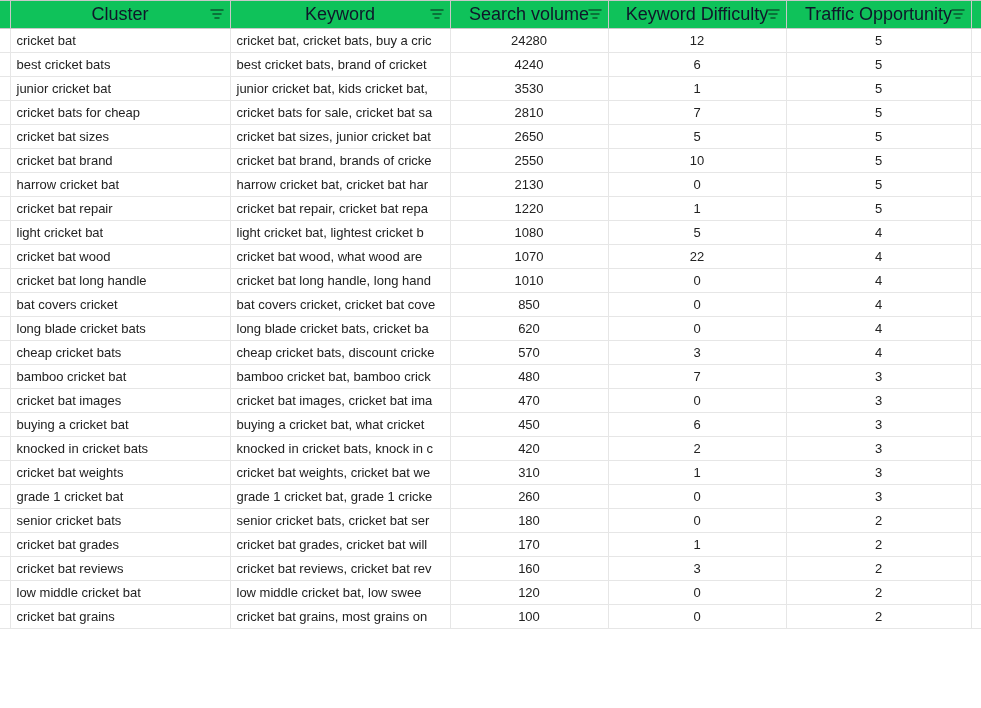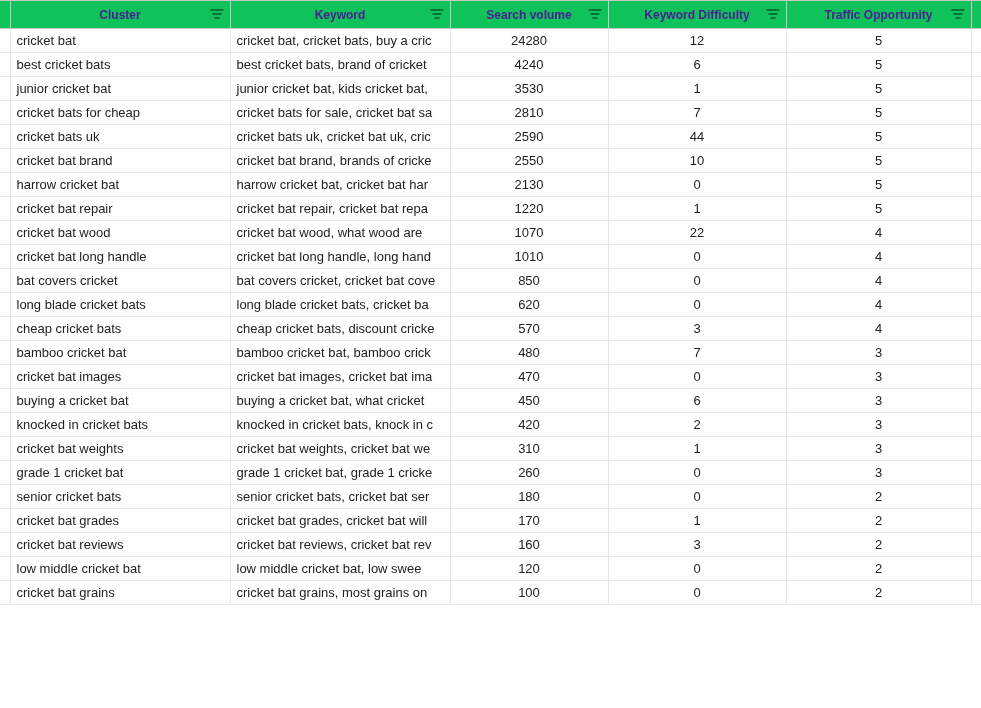--- a/index.html
+++ b/index.html
@@ -23,26 +23,26 @@
   }
   col.gutter { width: 10px; }
   col.cluster { width: 220px; }
   col.keyword { width: 220px; }
   col.vol { width: 158px; }
   col.diff { width: 178px; }
   col.opp { width: 185px; }
   col.last { width: 10px; }
   th {
     background: #0FC25A;
-    color: #4c1d95;
-    font-weight: bold;
+    color: #0f172a;
+    font-weight: normal;
     border: 1px solid #c8c8c8;
     height: 28px;
     position: relative;
-    font-size: 12px;
+    font-size: 18px;
   }
   th.text-left { text-align: center; }
   th.last { background: #0FC25A; }
   td {
     border: 1px solid #e6e6e6;
     height: 24px;
     padding: 0 6px;
     white-space: nowrap;
     overflow: hidden;
     text-overflow: clip;
@@ -152,24 +152,24 @@
           <td class="gutter"></td>
           <td>cricket bats for cheap</td>
           <td>cricket bats for sale, cricket bat sa</td>
           <td class="center">2810</td>
           <td class="center">7</td>
           <td class="center">5</td>
           <td class="last"></td>
         </tr>
         <tr>
           <td class="gutter"></td>
-          <td>cricket bats uk</td>
-          <td>cricket bats uk, cricket bat uk, cric</td>
-          <td class="center">2590</td>
-          <td class="center">44</td>
+          <td>cricket bat sizes</td>
+          <td>cricket bat sizes, junior cricket bat</td>
+          <td class="center">2650</td>
+          <td class="center">5</td>
           <td class="center">5</td>
           <td class="last"></td>
         </tr>
         <tr>
           <td class="gutter"></td>
           <td>cricket bat brand</td>
           <td>cricket bat brand, brands of cricke</td>
           <td class="center">2550</td>
           <td class="center">10</td>
           <td class="center">5</td>
@@ -184,20 +184,29 @@
           <td class="center">5</td>
           <td class="last"></td>
         </tr>
         <tr>
           <td class="gutter"></td>
           <td>cricket bat repair</td>
           <td>cricket bat repair, cricket bat repa</td>
           <td class="center">1220</td>
           <td class="center">1</td>
           <td class="center">5</td>
+          <td class="last"></td>
+        </tr>
+        <tr>
+          <td class="gutter"></td>
+          <td>light cricket bat</td>
+          <td>light cricket bat, lightest cricket b</td>
+          <td class="center">1080</td>
+          <td class="center">5</td>
+          <td class="center">4</td>
           <td class="last"></td>
         </tr>
         <tr>
           <td class="gutter"></td>
           <td>cricket bat wood</td>
           <td>cricket bat wood, what wood are</td>
           <td class="center">1070</td>
           <td class="center">22</td>
           <td class="center">4</td>
           <td class="last"></td>

